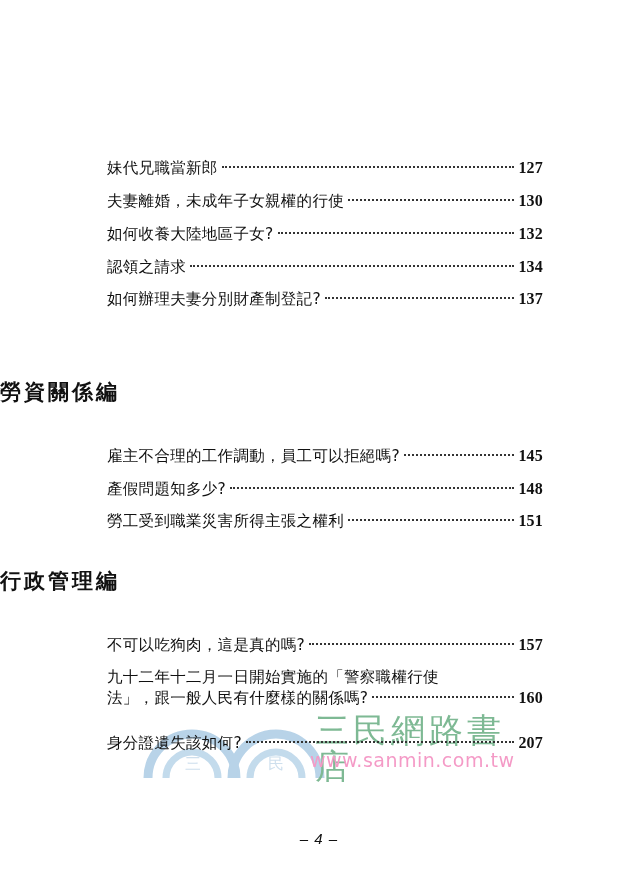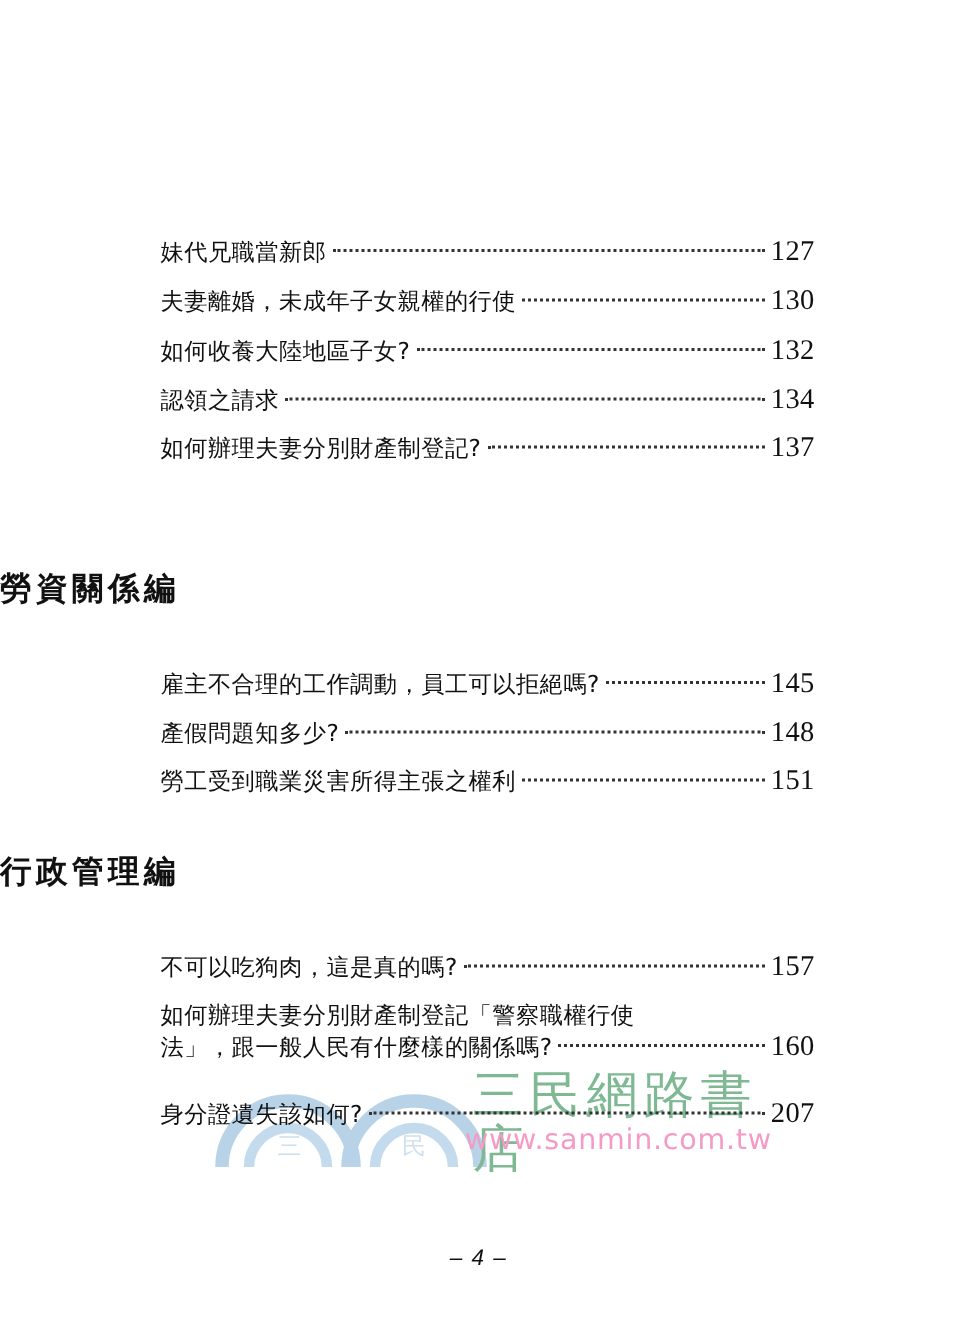--- a/index.html
+++ b/index.html
@@ -40,22 +40,23 @@
     flex: 1 1 auto;
     margin: 0 4px 0 4px;
     border-bottom: 2px dotted #333333;
     height: 0;
     transform: translateY(-5px);
     min-width: 10px;
   }
   .toc-row .page-num {
     flex: 0 0 auto;
     font-family: "Liberation Serif", "DejaVu Serif", serif;
-    font-size: 19px;
+    font-size: 16px;
     letter-spacing: 0.2px;
+    font-weight: bold;
   }
   .toc-line {
     position: absolute;
     left: 107px;
     width: 436px;
     font-size: 15.5px;
     line-height: 24px;
     white-space: nowrap;
     letter-spacing: 0.3px;
   }
@@ -169,21 +170,21 @@
   </div>
 
   <div class="section-heading" style="top:566px">行政管理編</div>
 
   <div class="toc-row" style="top:633px">
     <span class="title">不可以吃狗肉，這是真的嗎?</span>
     <span class="leader"></span>
     <span class="page-num">157</span>
   </div>
 
-  <div class="toc-line" style="top:665px">如何辦理夫妻分別財產制登記「警察職權行使</div>
+  <div class="toc-line" style="top:665px">九十二年十二月一日開始實施的「警察職權行使</div>
   <div class="toc-row" style="top:686px">
     <span class="title">法」，跟一般人民有什麼樣的關係嗎?</span>
     <span class="leader"></span>
     <span class="page-num">160</span>
   </div>
 
   <div class="watermark">
     <svg width="380" height="66" viewBox="0 0 380 66">
       <g fill="none" stroke="#7fb0d6" stroke-width="9" stroke-linecap="butt">
         <path d="M 8 66 A 44 44 0 0 1 96 66"></path>

